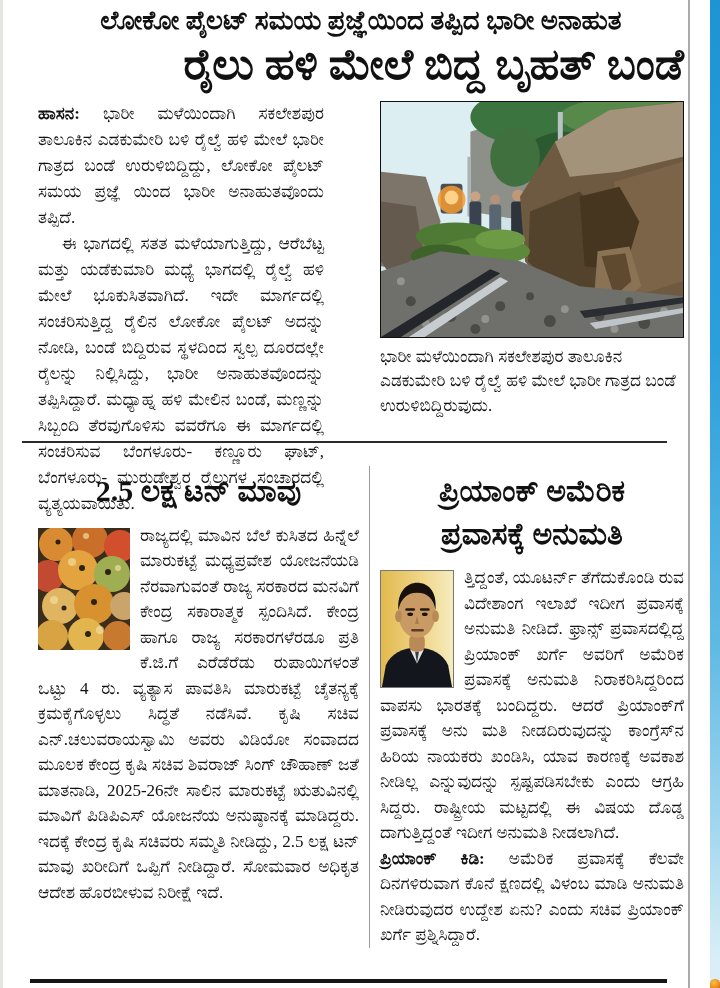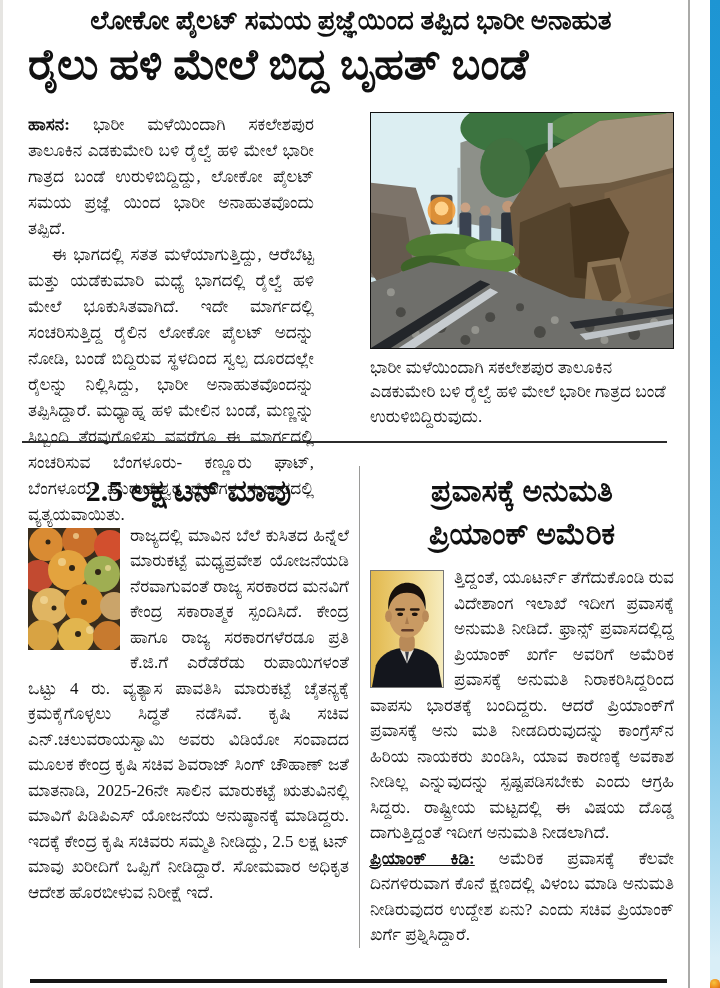--- a/index.html
+++ b/index.html
@@ -12,28 +12,28 @@
   .page { position:absolute; inset:0; background:#fff; }
 
   
   .left-edge { position:absolute; left:0; top:0; width:3px; height:100%; background:#e6e5e2; }
   .col-rule-right { position:absolute; left:688px; top:0; width:2px; height:100%; background:#aaaaa8; }
   .blue-strip { position:absolute; left:710px; top:0; width:10px; height:100%;
     background:linear-gradient(180deg,#1d95d3 0%,#2b9fda 35%,#5fb9e4 65%,#a8d9ef 85%,#d9eef7 97%); }
   .blue-strip .fruit-dot { position:absolute; bottom:0; left:0; width:10px; height:9px;
     background:radial-gradient(circle at 40% 40%, #f6c43f 0%, #ef8f1f 60%, #d96a12 100%); border-radius:50% 50% 0 0; }
 
-  .content { position:absolute; left:28px; top:4px; width:646px; }
+  .content { position:absolute; left:38px; top:4px; width:646px; }
 
   
   .kicker { font-size:26px; font-weight:700; text-align:center; line-height:1.3; letter-spacing:0px; }
-  .main-headline { font-size:43px; font-weight:800; text-align:left; line-height:1.18; margin-top:2px; }
-
-  
-  .main-row { display:flex; margin-top:21px;gap:48px; }
+  .main-headline { font-size:43px; font-weight:800; text-align:right; line-height:1.18; margin-top:2px; }
+
+  
+  .main-row { display:flex; margin-top:10px;gap:48px; }
   .main-body { width:334px; padding-right:8px; font-size:17px; line-height:1.53; text-align:justify; }
   .main-body p.p2 { text-indent:1.4em; }
   .dateline { font-weight:700; }
 
   .photo-col { width:304px; }
   .photo-frame { width:304px; height:237px; border:1px solid #111; overflow:hidden; background:#cfdede; }
   .photo-frame svg { display:block; width:100%; height:100%; }
   .caption { margin-top:7px; font-size:17px; line-height:1.45; text-align:left; }
 
   .section-rule { position:absolute; left:22px; top:441px; width:645px; height:0; border-top:2px solid #2b2b2b; }
@@ -46,21 +46,21 @@
   .sub-headline { font-size:30px; font-weight:800; text-align:center; line-height:1.42; margin:4px 0 10px 0; }
 
   .art-body { font-size:17px; line-height:1.5; text-align:justify; }
   .art-body p + p { margin-top:0; }
 
   .float-img { float:left; margin:5px 10px 3px 0; }
   .mango-img { width:92px; height:122px; }
   .portrait-img { width:74px; height:118px; border:1px solid #777; }
   .float-img svg { display:block; width:100%; height:100%; }
 
-  .sub-lead { font-weight:700;text-decoration:underline; }
+  .sub-lead { font-weight:700; }
 
   .bottom-bar { position:absolute; left:30px; top:979px; width:637px; height:4px; background:#161616; }
 </style>
 </head>
 <body>
 
 <div class="page">
 
   <div class="left-edge"></div>
   <div class="col-rule-right"></div>
@@ -209,22 +209,22 @@
                     <circle cx="80" cy="40" r="3"></circle>
                 </g>
               </svg>
             </span><span>ರಾಜ್ಯದಲ್ಲಿ ಮಾವಿನ ಬೆಲೆ ಕುಸಿತದ ಹಿನ್ನೆಲೆ ಮಾರುಕಟ್ಟೆ ಮಧ್ಯಪ್ರವೇಶ ಯೋಜನೆಯಡಿ ನೆರವಾಗುವಂತೆ ರಾಜ್ಯ ಸರಕಾರದ ಮನವಿಗೆ ಕೇಂದ್ರ ಸಕಾರಾತ್ಮಕ ಸ್ಪಂದಿಸಿದೆ. ಕೇಂದ್ರ ಹಾಗೂ ರಾಜ್ಯ ಸರಕಾರಗಳೆರಡೂ ಪ್ರತಿ ಕೆ.ಜಿ.ಗೆ ಎರೆಡೆರೆಡು ರುಪಾಯಿಗಳಂತೆ ಒಟ್ಟು 4 ರು. ವ್ಯತ್ಯಾಸ ಪಾವತಿಸಿ ಮಾರುಕಟ್ಟೆ ಚೈತನ್ಯಕ್ಕೆ ಕ್ರಮಕೈಗೊಳ್ಳಲು ಸಿದ್ಧತೆ ನಡೆಸಿವೆ. ಕೃಷಿ ಸಚಿವ ಎನ್.ಚಲುವರಾಯಸ್ವಾಮಿ ಅವರು ವಿಡಿಯೋ ಸಂವಾದದ ಮೂಲಕ ಕೇಂದ್ರ ಕೃಷಿ ಸಚಿವ ಶಿವರಾಜ್ ಸಿಂಗ್ ಚೌಹಾಣ್ ಜತೆ ಮಾತನಾಡಿ, 2025-26ನೇ ಸಾಲಿನ ಮಾರುಕಟ್ಟೆ ಋತುವಿನಲ್ಲಿ ಮಾವಿಗೆ ಪಿಡಿಪಿಎಸ್ ಯೋಜನೆಯ ಅನುಷ್ಠಾನಕ್ಕೆ ಮಾಡಿದ್ದರು. ಇದಕ್ಕೆ ಕೇಂದ್ರ ಕೃಷಿ ಸಚಿವರು ಸಮ್ಮತಿ ನೀಡಿದ್ದು, 2.5 ಲಕ್ಷ ಟನ್ ಮಾವು ಖರೀದಿಗೆ ಒಪ್ಪಿಗೆ ನೀಡಿದ್ದಾರೆ. ಸೋಮವಾರ ಅಧಿಕೃತ ಆದೇಶ ಹೊರಬೀಳುವ ನಿರೀಕ್ಷೆ ಇದೆ.</span>
           </p>
         </div>
       </div>
 
       <div class="bot-right">
         <div class="sub-headline">
+          <div>ಪ್ರಿಯಾಂಕ್ ಅಮೆರಿಕ</div>
           <div>ಪ್ರವಾಸಕ್ಕೆ ಅನುಮತಿ</div>
-          <div>ಪ್ರಿಯಾಂಕ್ ಅಮೆರಿಕ</div>
         </div>
         <div class="art-body">
           <p>
             <span class="float-img portrait-img">
               <svg viewBox="0 0 74 118" preserveAspectRatio="none">
                 <defs>
                   <linearGradient id="pbg" x1="0" y1="0" x2="1" y2="0">
                     <stop offset="0" stop-color="#e2b94e"></stop>
                     <stop offset="0.55" stop-color="#efd587"></stop>
                     <stop offset="1" stop-color="#f6ecbe"></stop>

